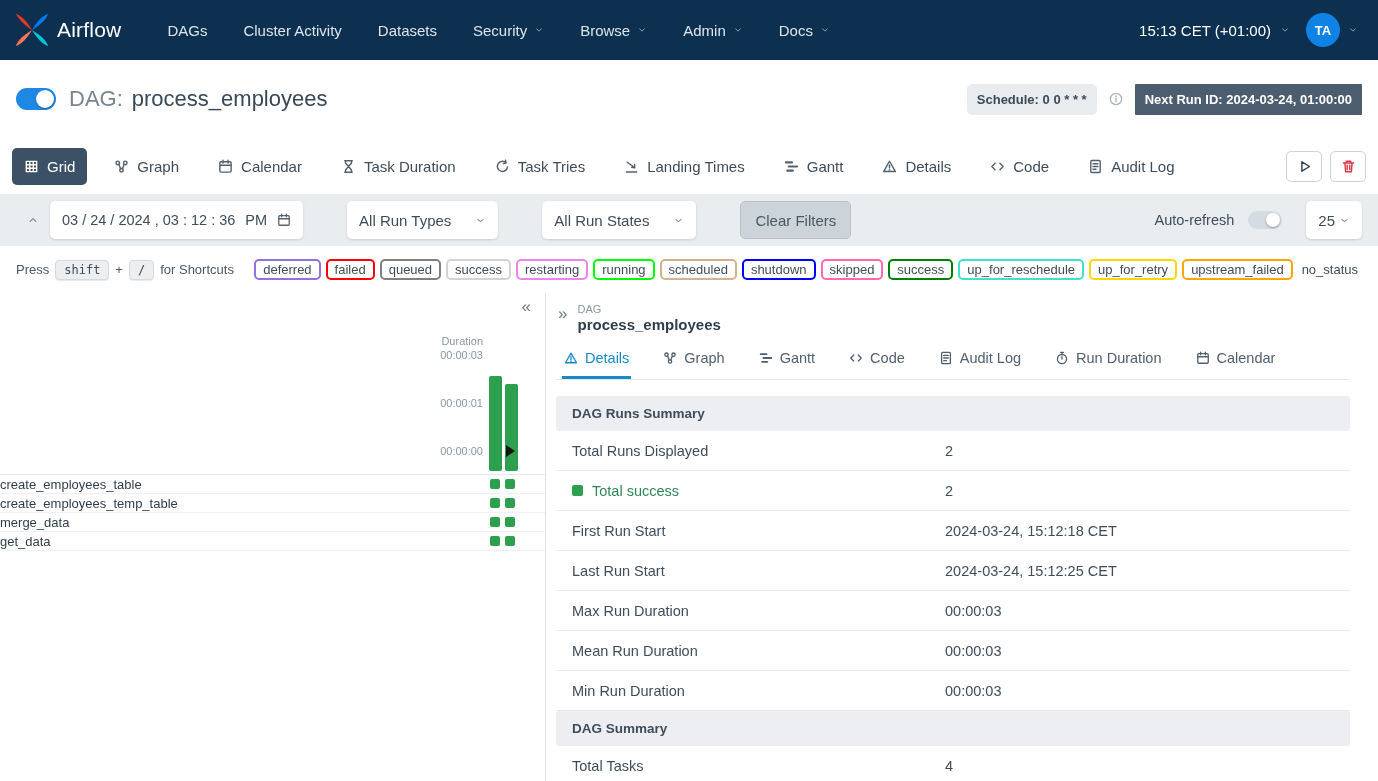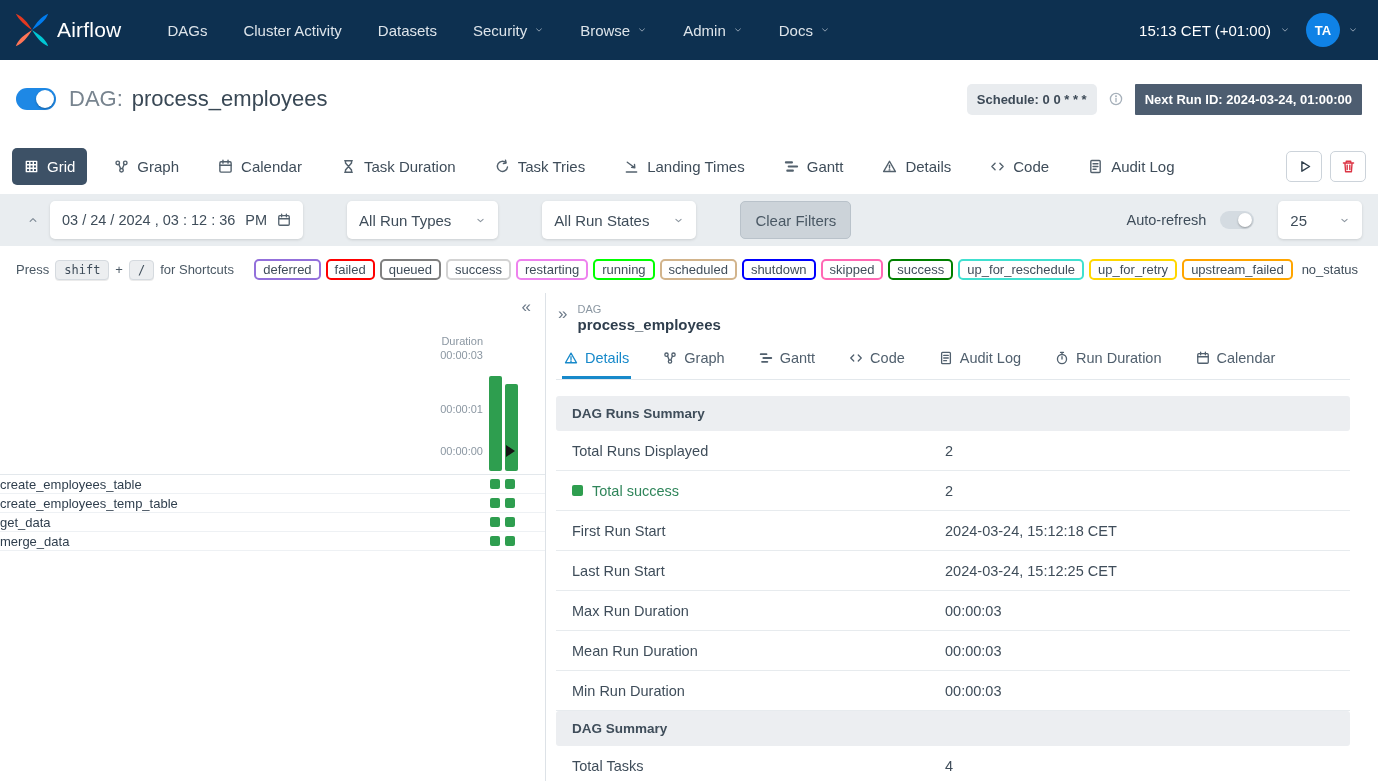--- a/index.html
+++ b/index.html
@@ -53,39 +53,39 @@
   .filterbar{background:#e9edf0;height:52px;display:flex;align-items:center;padding:0 16px}
   .fold{width:34px;display:flex;justify-content:center;color:#7c8894;font-size:12px;cursor:pointer}
   .date-input{background:#fff;border-radius:5px;height:38px;display:flex;align-items:center;gap:10px;
     padding:0 12px;font-size:14.5px;color:#3f4d5a;box-shadow:0 1px 3px rgba(0,0,0,.13);margin-right:44px;cursor:text}
   .cal-ic{color:#55636f;font-size:14px}
   .select{background:#fff;border-radius:5px;height:38px;display:flex;align-items:center;gap:24px;
     padding:0 12px;font-size:15px;color:#3f4d5a;box-shadow:0 1px 3px rgba(0,0,0,.13);margin-right:44px;cursor:pointer;justify-content:space-between}
   .select .caret{color:#8a949e;font-size:11px}
   .clear-btn{height:38px;padding:0 14px;border:1px solid #b9c2ca;background:#ccd3d9;border-radius:5px;font-size:15px;color:#4a5864}
   .auto-wrap{margin-left:auto;display:flex;align-items:center;gap:14px;font-size:14.5px;color:#3f4d5a}
-  .select.page-size{margin:0 0 0 24px;gap:32px}
+  .select.page-size{margin:0 0 0 24px;gap:4px}
 
   
   .shortcut-row{height:47px;display:flex;align-items:center;padding:0 16px;font-size:13px;color:#4a5864;gap:6px}
   kbd{background:#eceef0;border:1px solid #d5dadf;border-radius:4px;padding:2px 8px;font-size:12px;color:#3f4d5a;
     font-family:"DejaVu Sans Mono",monospace;box-shadow:0 1px 0 rgba(0,0,0,.08)}
   .legend{margin-left:auto;display:flex;align-items:center;gap:5px}
   .pill{border:2px solid transparent;border-radius:5px;padding:1px 7px;font-size:13px;color:#3f4d5a;background:#fff;cursor:default}
   .pill.plain{border:none;padding:1px 4px}
 
   
   .main{display:flex;height:488px}
   .grid-panel{width:545px;flex:none;position:relative}
   .collapse-left{position:absolute;top:4px;right:14px;font-size:17px;color:#6c7a89;cursor:pointer}
   .chart{position:relative;height:181px}
   .axis{position:absolute;right:62px;font-size:11px;color:#8b97a2;white-space:nowrap}
   .axis.duration{top:42px}
   .axis.a1{top:56px}
-  .axis.a2{top:110px}
+  .axis.a2{top:104px}
   .axis.a3{top:152px}
   .bar{position:absolute;width:13px;border-radius:2px;background:#2e9e4f;cursor:pointer}
   .bar.b1{left:489px;top:83px;height:95px}
   .bar.b2{left:505px;top:91px;height:87px}
   .run-marker{position:absolute;left:506px;top:152px;width:0;height:0;
     border-left:9px solid #151515;border-top:6px solid transparent;border-bottom:6px solid transparent}
   .tasks{position:absolute;top:181px;left:0;right:0;border-top:1px solid #e3e8ec}
   .task-row{height:19px;display:flex;align-items:center;border-bottom:1px solid #eef1f4;position:relative;
     font-size:13px;color:#2f3e4d}
   .task-name{cursor:pointer}
@@ -408,26 +408,26 @@
         <span class="task-name">create_employees_table</span>
         <span class="sq s1" style="background: rgb(46, 158, 79);"></span>
         <span class="sq s2" style="background: rgb(46, 158, 79);"></span>
       </div>
       <div class="task-row">
         <span class="task-name">create_employees_temp_table</span>
         <span class="sq s1" style="background: rgb(46, 158, 79);"></span>
         <span class="sq s2" style="background: rgb(46, 158, 79);"></span>
       </div>
       <div class="task-row">
-        <span class="task-name">get_data</span>
+        <span class="task-name">merge_data</span>
         <span class="sq s1" style="background: rgb(46, 158, 79);"></span>
         <span class="sq s2" style="background: rgb(46, 158, 79);"></span>
       </div>
       <div class="task-row">
-        <span class="task-name">merge_data</span>
+        <span class="task-name">get_data</span>
         <span class="sq s1" style="background: rgb(46, 158, 79);"></span>
         <span class="sq s2" style="background: rgb(46, 158, 79);"></span>
       </div>
     </div>
   </div>
 
   <div class="details-panel">
     <div class="panel-head">
       <span class="collapse-right">»</span>
       <div>

